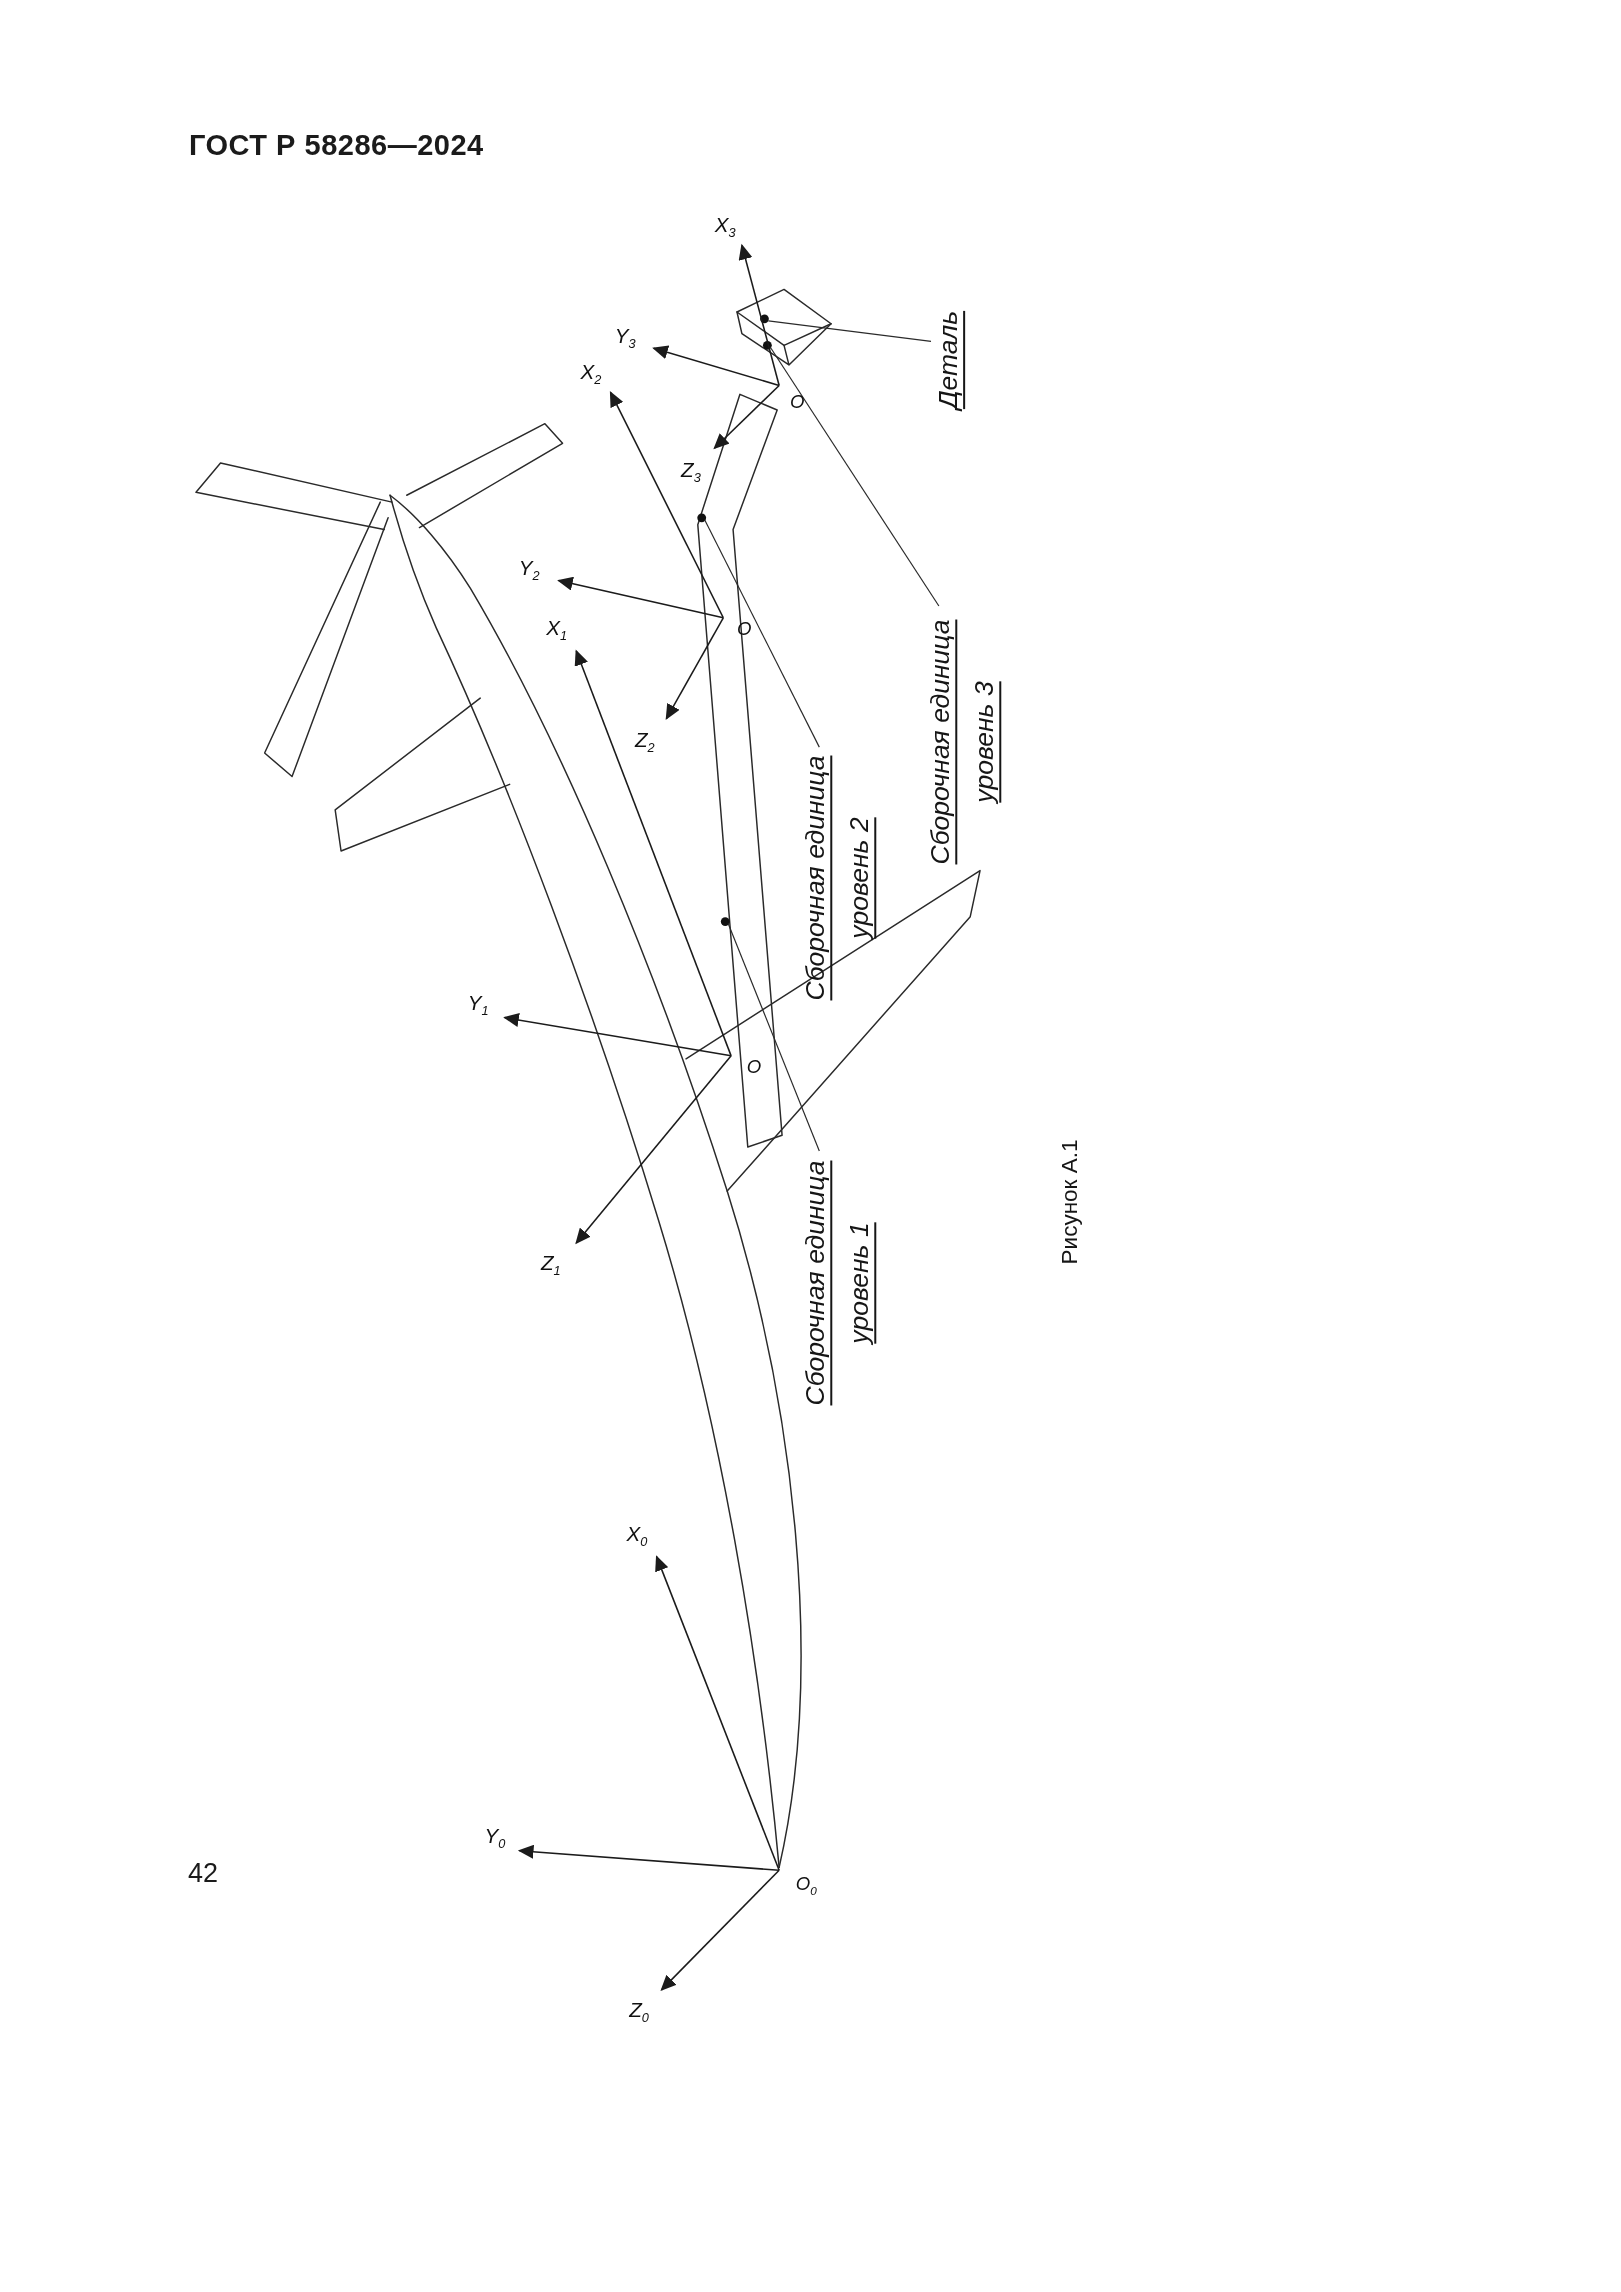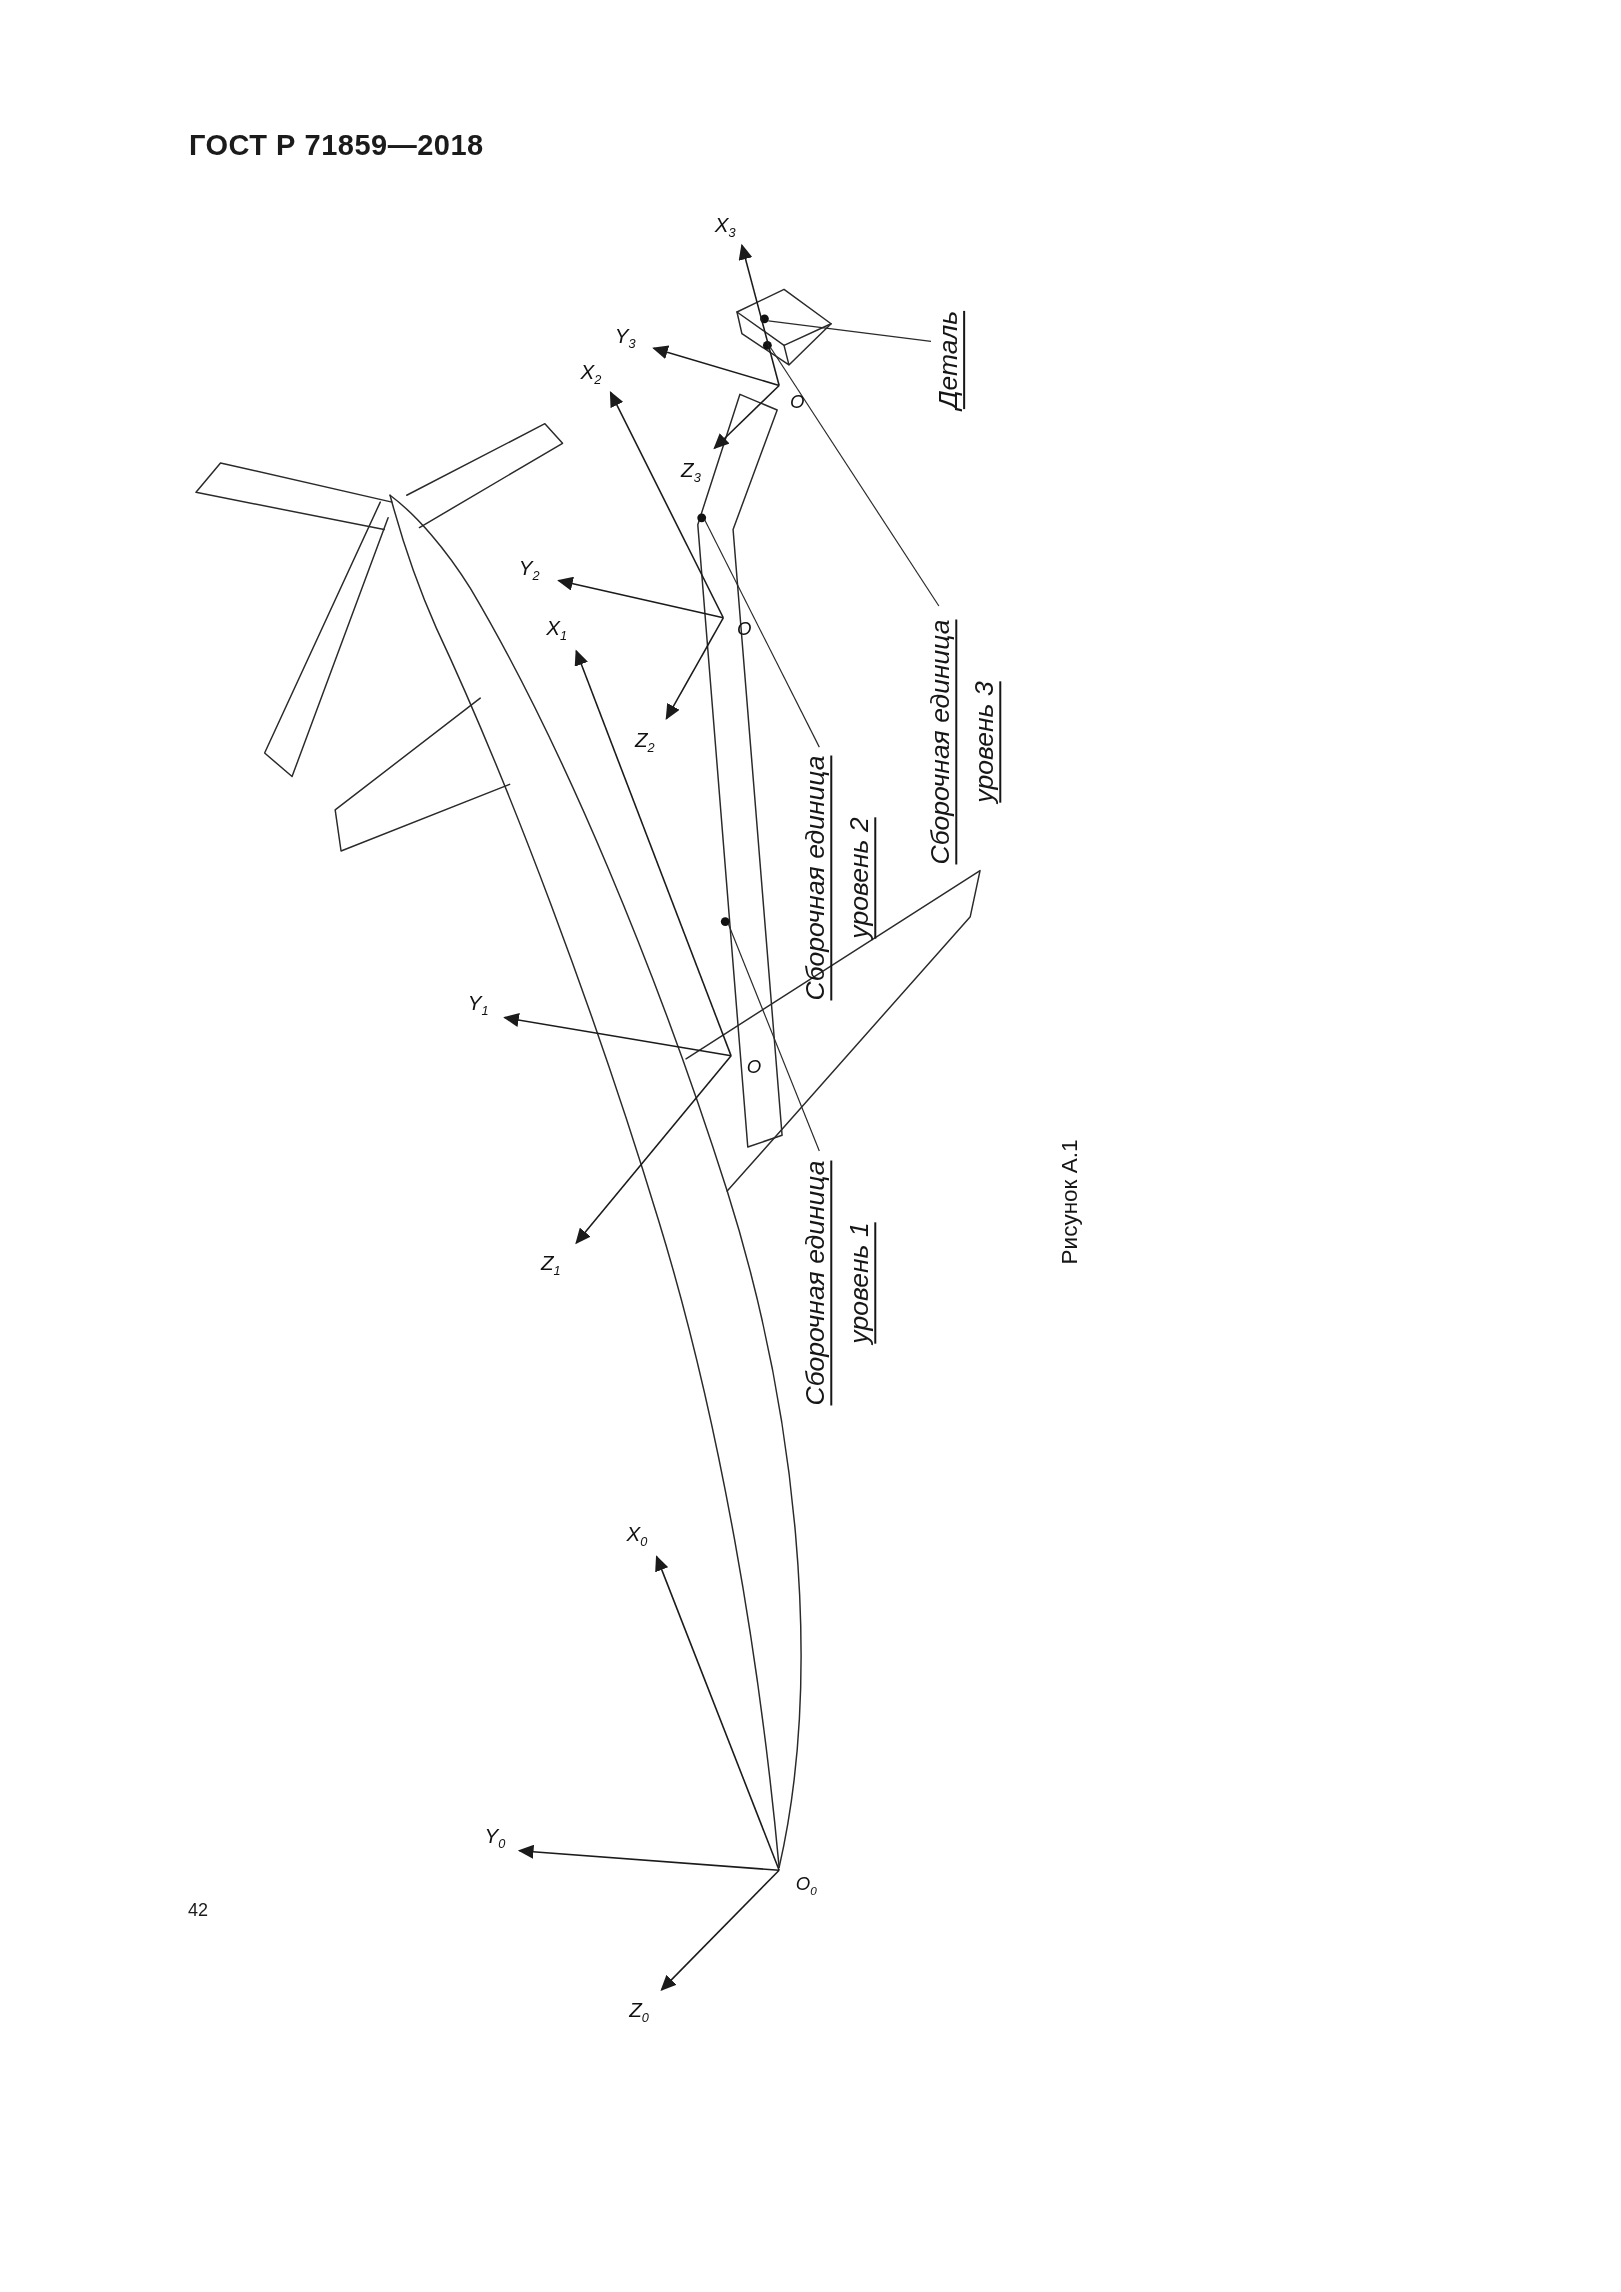--- a/index.html
+++ b/index.html
@@ -9,22 +9,22 @@
     background:#ffffff;
     font-family:"Liberation Sans",sans-serif;
     color:#1b1b1b;
     overflow:hidden;
   }
   .doc-header{
     position:absolute;left:189px;top:129px;
     font-size:29px;font-weight:bold;letter-spacing:0.5px;
   }
   .page-number{
-    position:absolute;left:188px;top:1900px;
-    font-size:18px;
+    position:absolute;left:188px;top:1858px;
+    font-size:27px;
   }
   .rot{
     position:absolute;
     transform:translate(-50%,-50%) rotate(-90deg);
     white-space:nowrap;
   }
   .callout{
     font-style:italic;
     font-size:26.5px;
     text-align:center;
@@ -47,21 +47,21 @@
   .ax-label{font:italic 21px "Liberation Sans",sans-serif;fill:#111111;}
   .ax-label .sub{font-size:13px;}
   .o-label{font:italic 19px "Liberation Sans",sans-serif;fill:#111111;}
   .o-label .sub{font-size:12px;}
 </style>
 </head>
 <body>
 
 <div class="page">
 
-  <div class="doc-header">ГОСТ Р 71859—2018</div>
+  <div class="doc-header">ГОСТ Р 58286—2024</div>
 
   <svg width="1621" height="2293" viewBox="0 0 1654 2339">
     <defs>
       <marker id="arr" markerWidth="11" markerHeight="9" refX="9" refY="4.5" orient="auto">
         <path d="M0,0 L10,4.5 L0,9 Z" fill="#1b1b1b"></path>
       </marker>
     </defs>
 
     <g>
 

